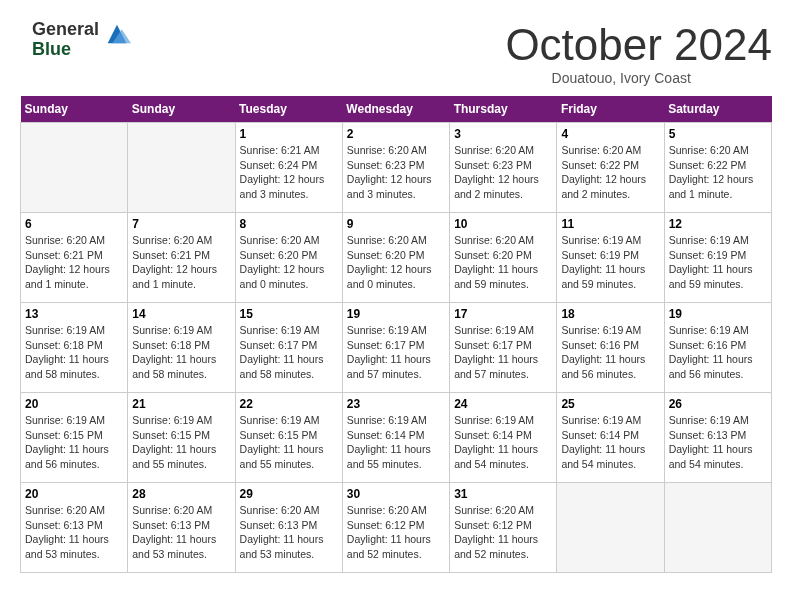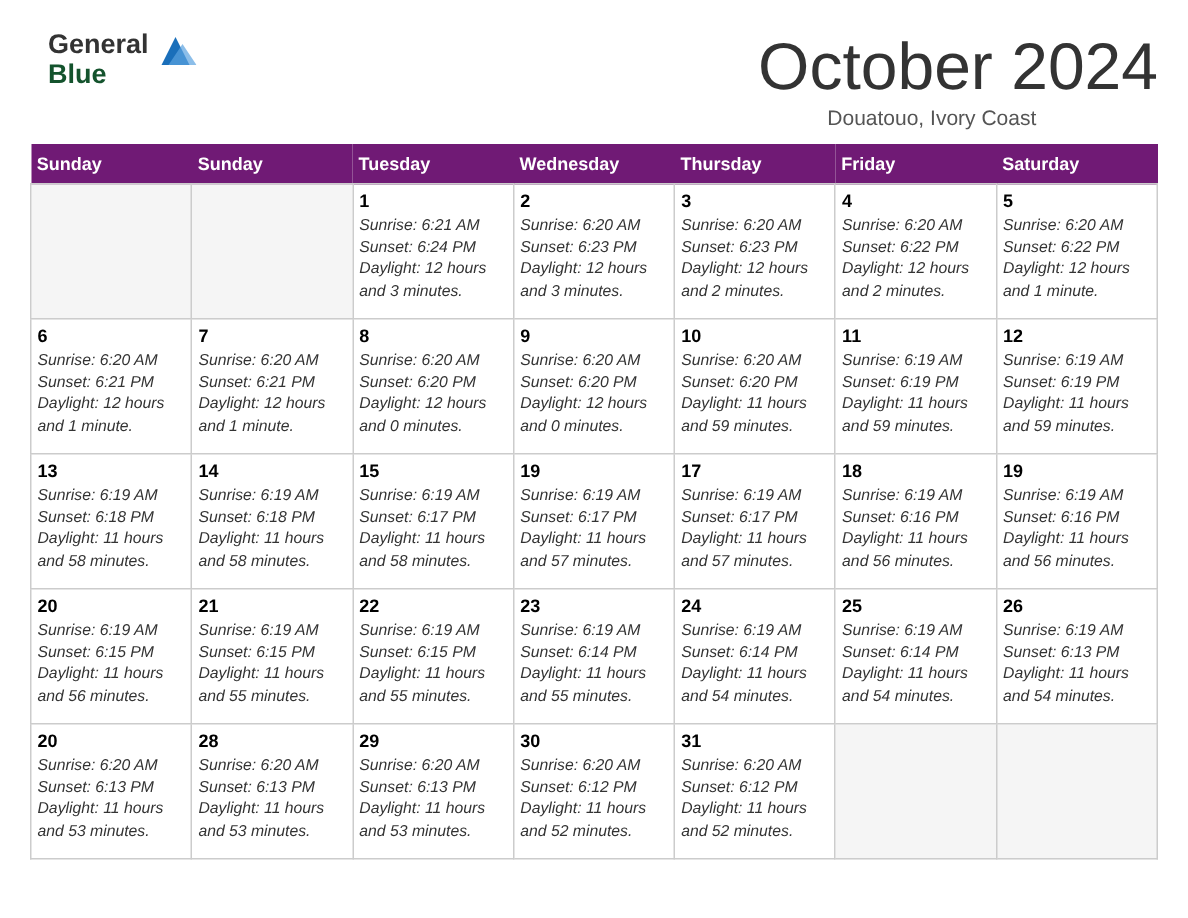--- a/index.html
+++ b/index.html
@@ -82,21 +82,20 @@
     .day-num {
       font-weight: bold;
       font-size: 12px;
       display: block;
       margin-bottom: 2px;
     }
     .day-info {
       font-size: 10.5px;
       color: #333;
       line-height: 1.4;
-      font-style: italic;
     }
   </style>
 </head>
 <body>
 
 <div class="header">
   <div class="logo">
     <div class="logo-text">
       <span class="logo-general">General</span>
       <span class="logo-blue">Blue</span>

